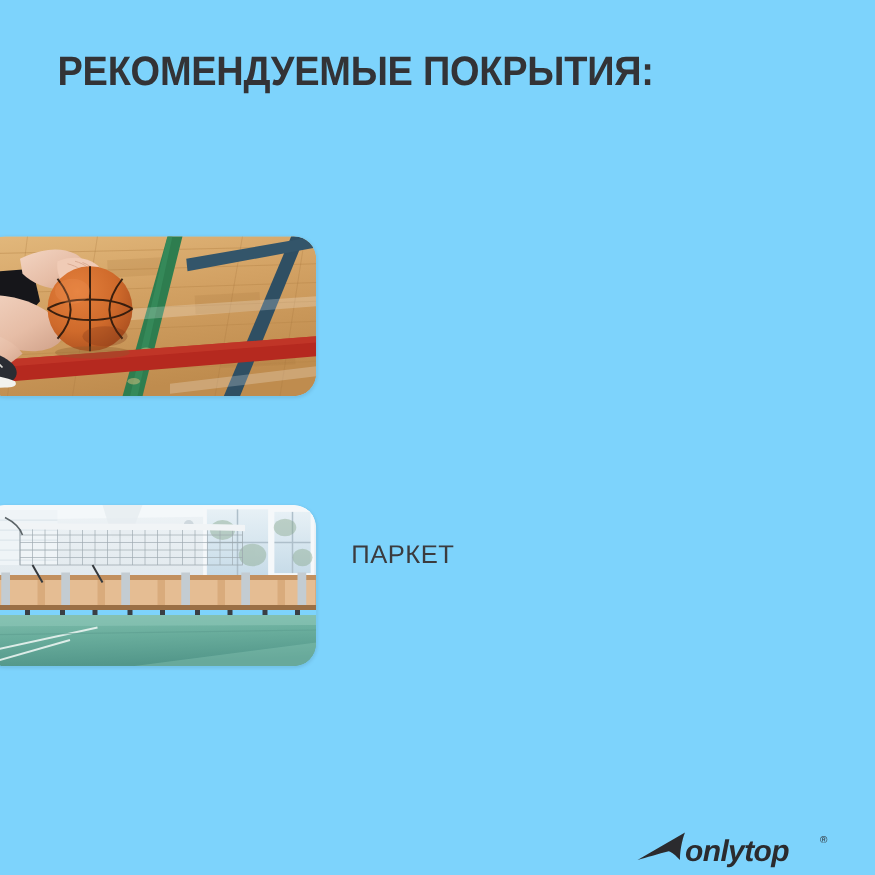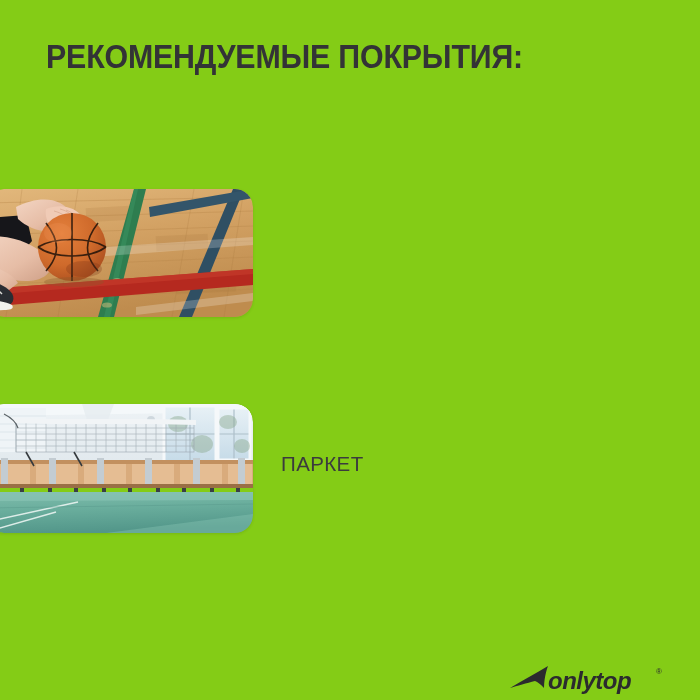--- a/index.html
+++ b/index.html
@@ -12,21 +12,21 @@
     background: #ffffff;
     font-family: "Liberation Sans", sans-serif;
     overflow: hidden;
     position: relative;
   }
 
   .slide {
     position: relative;
     width: 700px;
     height: 700px;
-    background: #84cc16;
+    background: #7dd3fc;
     overflow: hidden;
   }
 
   
   .title {
     position: absolute;
     left: 46px;
     top: 38px;
     font-size: 33px;
     font-weight: bold;
@@ -62,21 +62,20 @@
   .caption {
     position: absolute;
     left: 281px;
     color: #3b3b3e;
     font-size: 20.5px;
     font-weight: normal;
     letter-spacing: 0.4px;
     line-height: 29px;
     font-family: "Liberation Sans", sans-serif;
     white-space: nowrap;
-    margin-top: 20px;
   }
   .row-1 .caption { top: 240px; }
 
   
   .logo {
     position: absolute;
     left: 508px;
     top: 664px;
     width: 160px;
     height: 34px;

